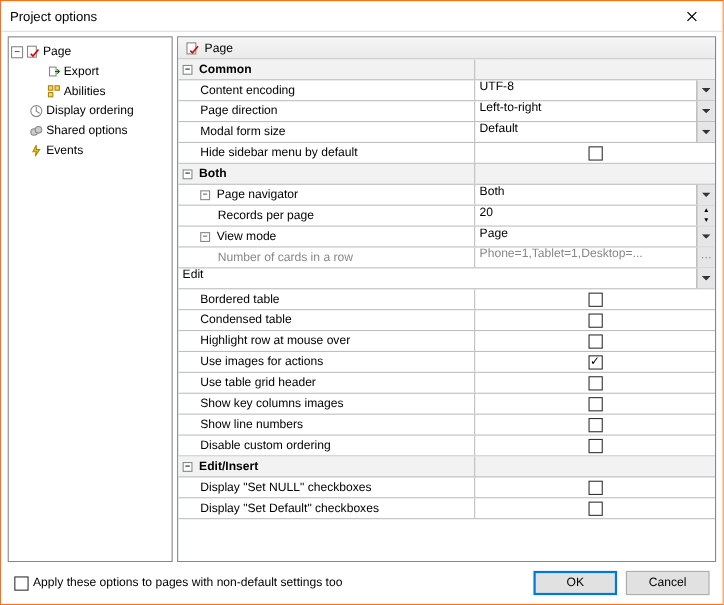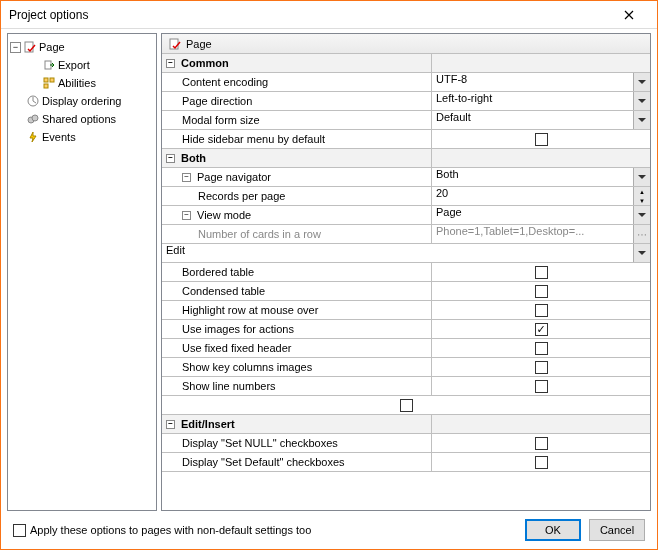--- a/index.html
+++ b/index.html
@@ -29,21 +29,21 @@
 .spinner-btn div { flex: 1; display: flex; align-items: center; justify-content: center; font-size: 6px; cursor: pointer; }
 .ellipsis-btn { position: absolute; right: 0; top: 0; width: 17px; height: 100%; background: #e6e6e6; border-left: 1px solid #adadad; display: flex; align-items: center; justify-content: center; cursor: pointer; font-size: 10px; }
 .checkbox-cell { display: flex; align-items: center; justify-content: center; flex: 1; }
 .chk { width: 13px; height: 13px; border: 1px solid #333; background: #fff; display: flex; align-items: center; justify-content: center; }
 .chk.checked::after { content: "✓"; font-size: 11px; line-height: 1; }
 .pad-1 { padding-left: 20px; text-align: center; }
 .pad-2 { padding-left: 36px; }
 .footer { height: 38px; border-top: none; display: flex; align-items: center; padding: 0 12px; gap: 8px; }
 .footer-check { display: flex; align-items: center; gap: 4px; }
 .footer-spacer { flex: 1; }
-.btn { width: 56px; height: 22px; border: 1px solid #adadad; background: #e1e1e1; display: flex; align-items: center; justify-content: center; cursor: pointer; font-size: 11px; }
+.btn { width: 76px; height: 22px; border: 1px solid #adadad; background: #e1e1e1; display: flex; align-items: center; justify-content: center; cursor: pointer; font-size: 11px; }
 .btn.primary { border: 2px solid #0078d7; }
 .exp-toggle { width: 9px; height: 9px; border: 1px solid #888; display: inline-flex; align-items: center; justify-content: center; font-size: 8px; line-height: 1; background: #fff; margin-right: 4px; }
 </style>
 </head>
 <body>
 
 <div class="window">
   <div class="titlebar">
     <div class="title">Project options</div>
     <div class="close-btn">
@@ -280,21 +280,21 @@
         <div class="grid-row">
             <div class="grid-cell-label pad-1">
               <span>Use images for actions</span>
             </div>
             <div class="checkbox-cell">
               <div class="chk checked"></div>
             </div>
           </div>
         <div class="grid-row">
             <div class="grid-cell-label pad-1">
-              <span>Use fixed fixed header</span>
+              <span>Use table grid header</span>
             </div>
             <div class="checkbox-cell">
               <div class="chk"></div>
             </div>
           </div>
         <div class="grid-row">
             <div class="grid-cell-label pad-1">
               <span>Show key columns images</span>
             </div>
             <div class="checkbox-cell">
@@ -303,20 +303,23 @@
           </div>
         <div class="grid-row">
             <div class="grid-cell-label pad-1">
               <span>Show line numbers</span>
             </div>
             <div class="checkbox-cell">
               <div class="chk"></div>
             </div>
           </div>
         <div class="grid-row">
+            <div class="grid-cell-label pad-1">
+              <span>Disable custom ordering</span>
+            </div>
             <div class="checkbox-cell">
               <div class="chk"></div>
             </div>
           </div>
 
         <div class="grid-row grid-group">
           <div class="grid-cell-label">
               <span class="exp-toggle">−</span>
               <span>Edit/Insert</span>
             </div>

